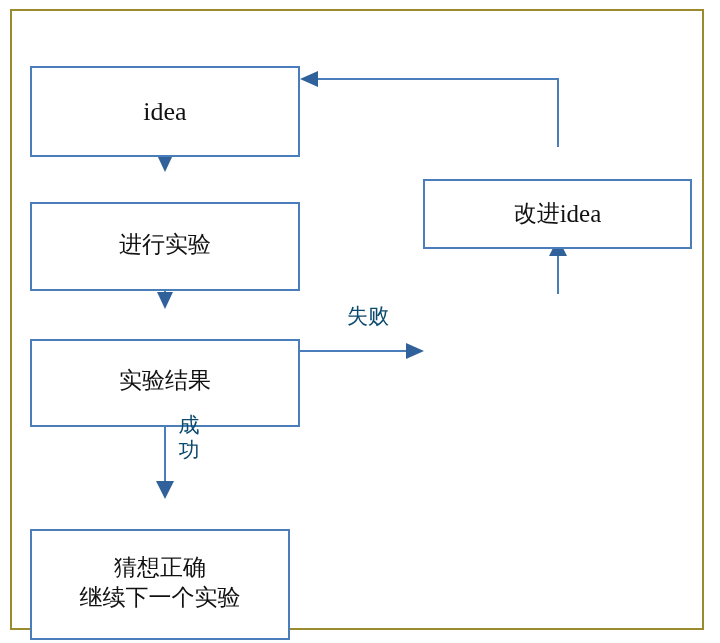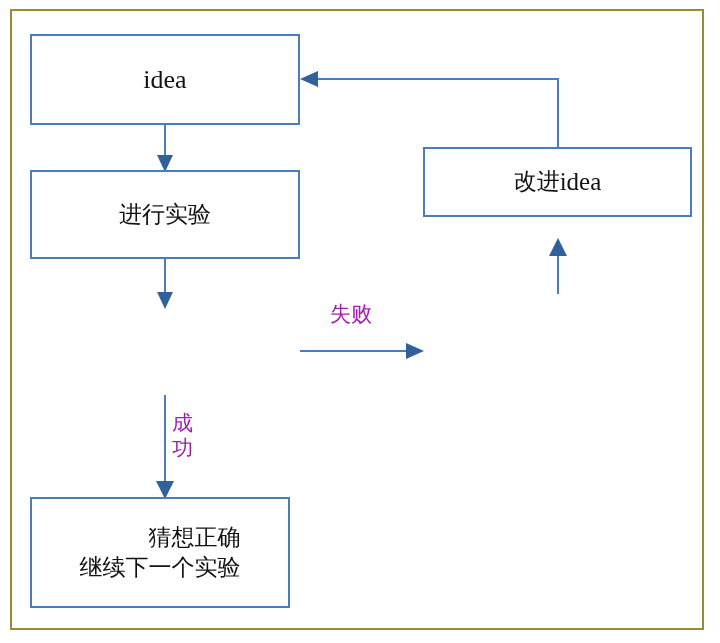--- a/index.html
+++ b/index.html
@@ -30,52 +30,53 @@
     background: transparent;
   }
   .node {
     position: absolute;
     box-sizing: border-box;
     border: 2px solid #4a7ebb;
     background: #ffffff;
     display: flex;
     align-items: center;
     justify-content: center;
-    text-align: right;
+    text-align: center;
     color: #111111;
     line-height: 1.28;
     white-space: pre-line;
+    margin-top: 32px;
   }
   .node-cjk {
-    font-family: Liberation Serif, serif;
+    font-family: Liberation Mono, monospace;
     font-size: 23px;
     font-weight: 400;
   }
   .node-latin {
     font-family: "Liberation Serif", "DejaVu Serif", serif;
     font-size: 26px;
     font-weight: 400;
   }
   .node-mixed {
     font-family: "DejaVu Sans", "Liberation Sans", sans-serif;
     font-size: 23px;
   }
   .node-mixed .latin-part {
     font-family: "Liberation Serif", "DejaVu Serif", serif;
     font-size: 25px;
   }
   
   .edge-label {
     position: absolute;
-    color: #a21caf;
-    font-family: Liberation Mono, monospace;
+    color: #0c4a6e;
+    font-family: Liberation Serif, serif;
     font-size: 21px;
     line-height: 1.18;
     white-space: pre-line;
-    text-align: left;
+    text-align: center;
   }
   svg#edges {
     position: absolute;
     left: 0;
     top: 0;
     width: 720px;
     height: 643px;
     pointer-events: none;
   }
   svg#edges path, svg#edges line {
@@ -124,20 +125,21 @@
     <g>
       <path d="M 558 147 L 558 79 L 308 79"></path>
       <polygon class="arrowhead" points="300,79 318,71 318,87"></polygon>
     </g>
   </svg>
 
   <div class="node node-latin" style="left:30px; top:34px; width:270px; height:91px;">idea</div>
 
   <div class="node node-cjk" style="left:30px; top:170px; width:270px; height:89px;">进行实验</div>
 
+  <div class="node node-cjk" style="left:30px; top:307px; width:270px; height:88px;">实验结果</div>
 
   <div class="node node-cjk" style="left:30px; top:497px; width:260px; height:111px;">猜想正确
 继续下一个实验</div>
 
   <div class="node node-mixed" style="left:423px; top:147px; width:269px; height:70px;">改进<span class="latin-part">idea</span></div>
 
 
   <div class="edge-label" style="left:330px; top:304px; width:76px;">失败</div>
 
   <div class="edge-label" style="left:172px; top:413px; width:34px;">成

